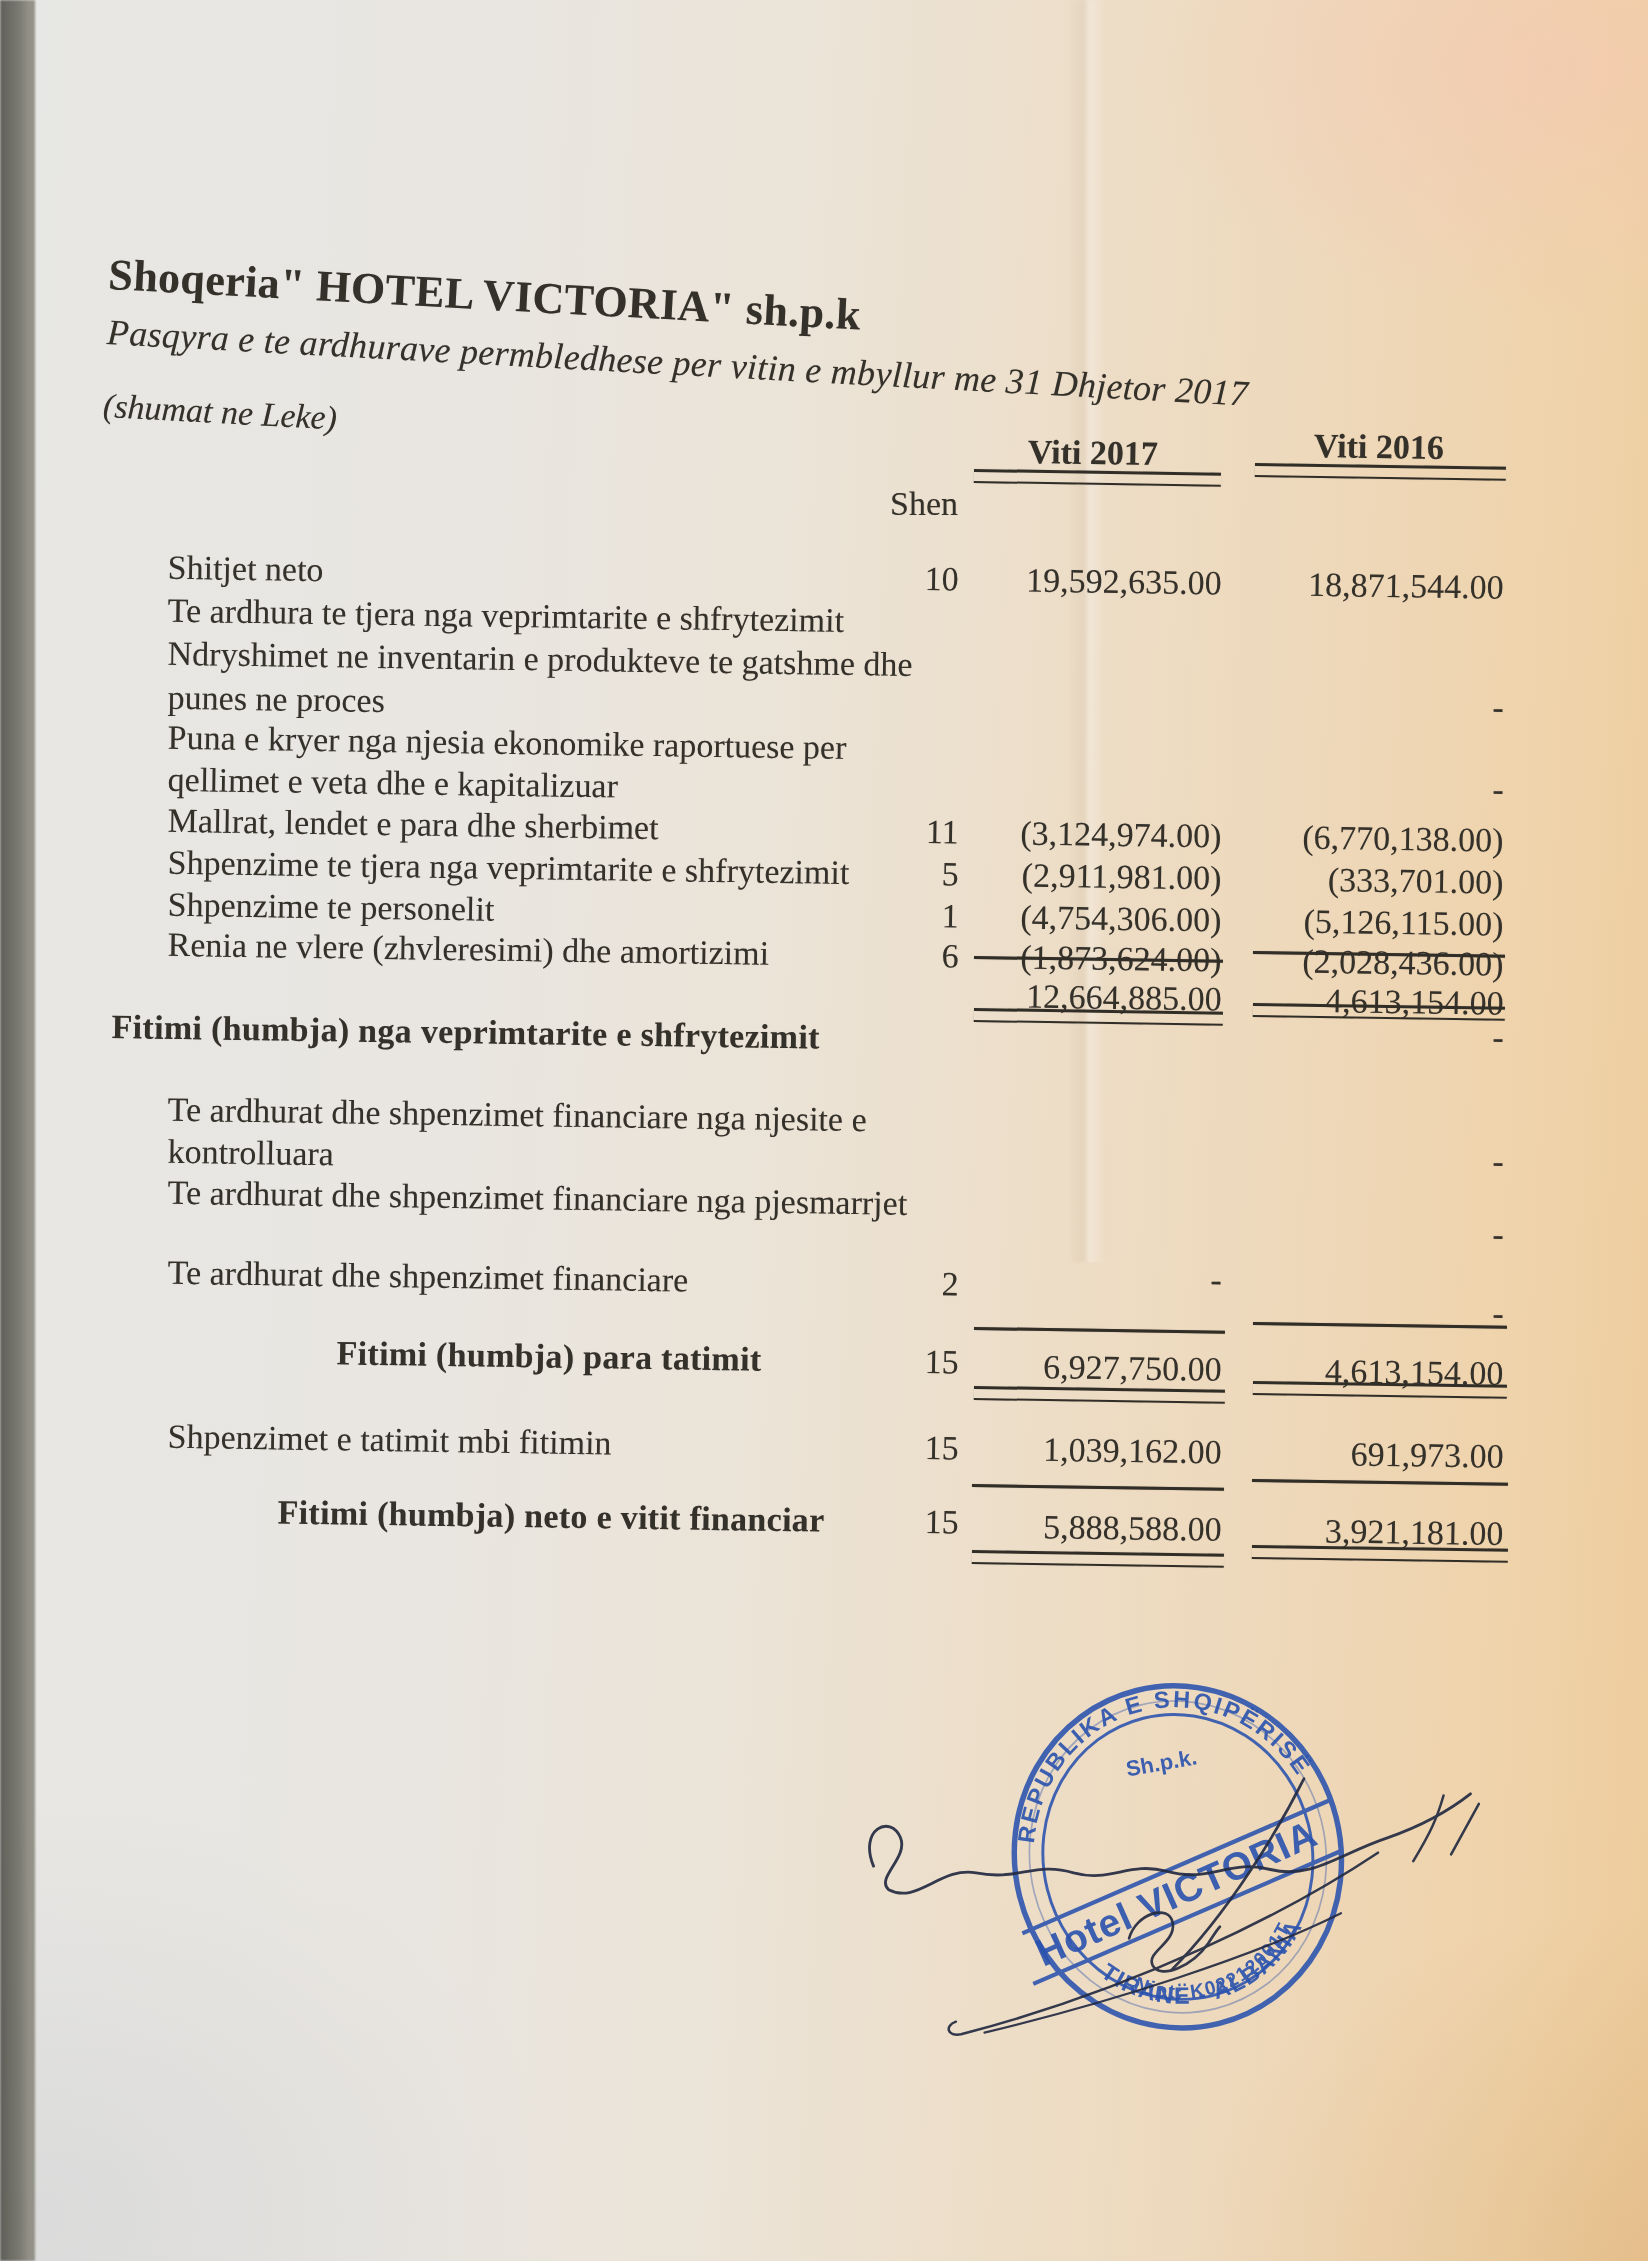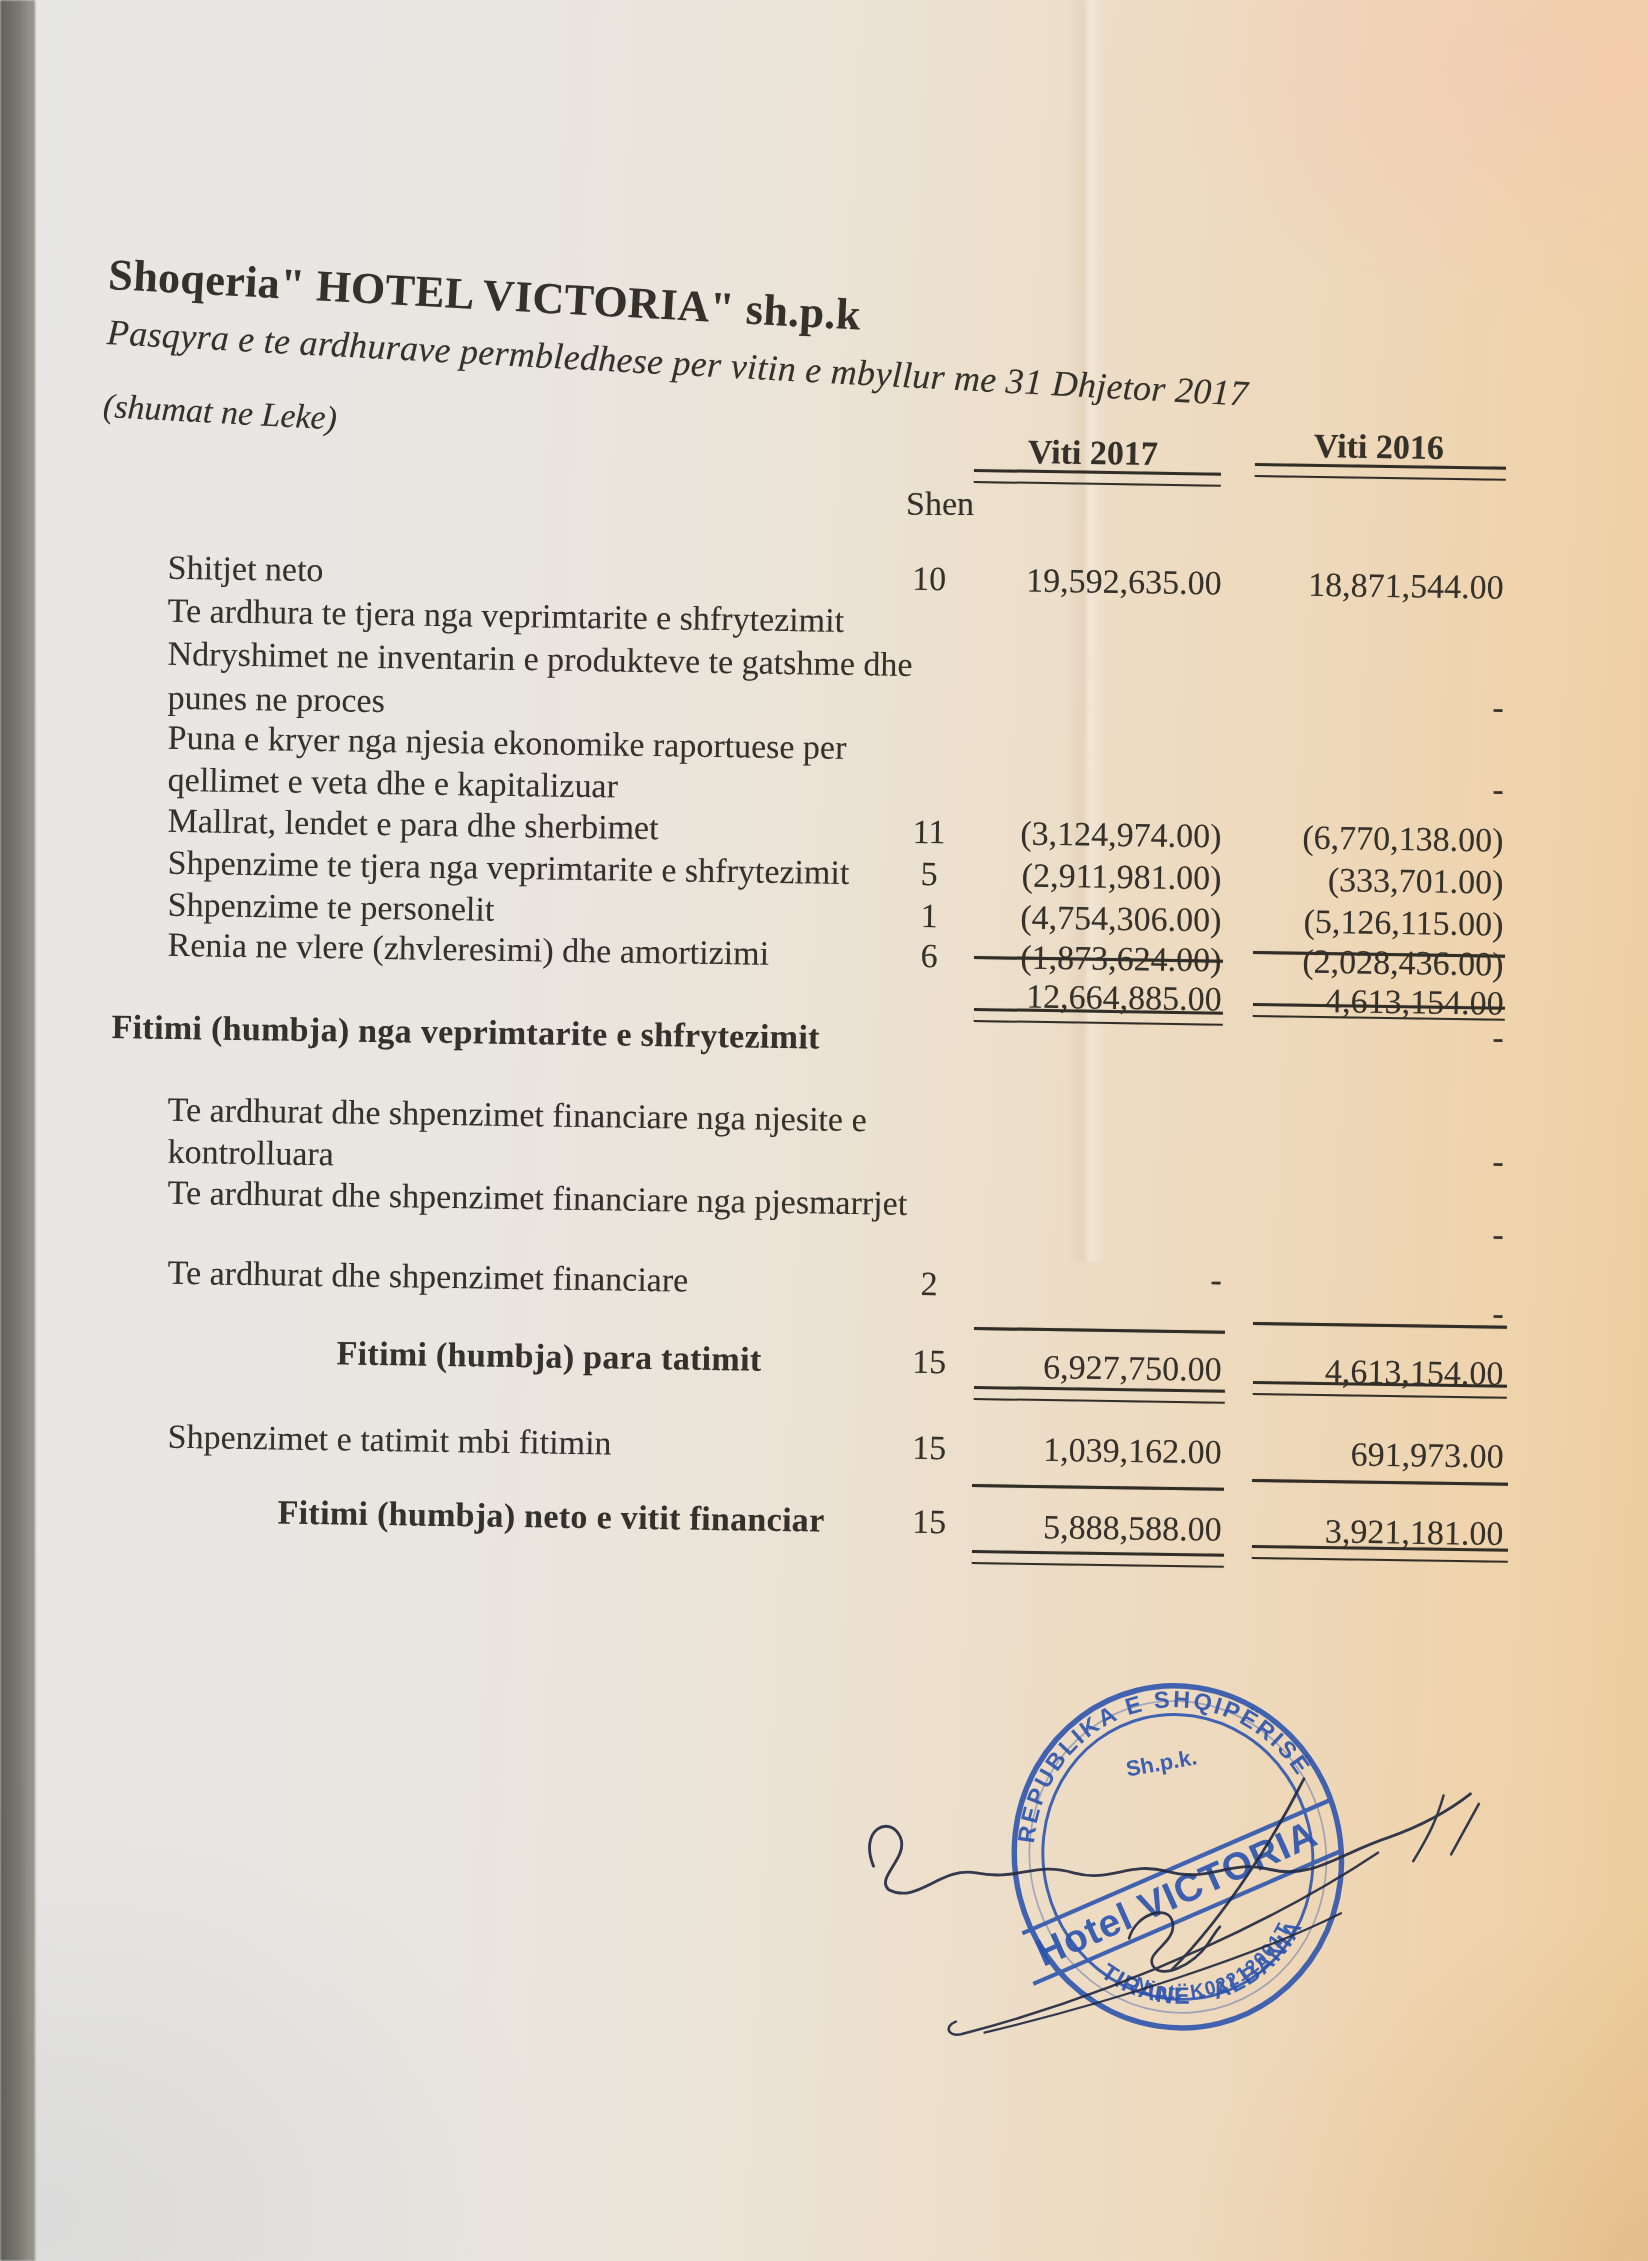--- a/index.html
+++ b/index.html
@@ -25,26 +25,26 @@
     position:absolute;left:1067px;top:0;width:39px;height:1262px;
     background:linear-gradient(to right,rgba(110,80,50,0),rgba(110,80,50,.06) 42%,rgba(255,255,255,.28) 58%,rgba(255,255,255,0));
     filter:blur(0.8px);
   }
   .ink{color:#34302a;text-shadow:0 0 0.8px rgba(62,56,44,.35);}
   .title-block{position:absolute;left:110px;top:249px;transform:rotate(3.1deg);transform-origin:0 0;}
   .company{font-size:44px;font-weight:bold;letter-spacing:0.4px;white-space:nowrap;}
   .stmt{position:absolute;left:1.7px;top:62px;font-size:36px;font-style:italic;white-space:nowrap;letter-spacing:0.3px;}
   .curr{position:absolute;left:1.7px;top:138px;font-size:34px;font-style:italic;white-space:nowrap;}
   .colhead{position:absolute;width:252px;text-align:center;font-size:34px;font-weight:bold;text-shadow:0 0 0.8px rgba(62,56,44,.35);}
-  .shen{position:absolute;left:890px;top:485px;width:84px;text-align:right;font-size:34px;}
+  .shen{position:absolute;left:890px;top:485px;width:84px;text-align:left;font-size:34px;}
   .row{position:absolute;left:112px;width:1405px;height:44px;font-size:34px;transform:rotate(.85deg);transform-origin:0 0;text-shadow:0 0 0.8px rgba(62,56,44,.3);}
   .lbl{position:absolute;left:56px;top:0;white-space:nowrap;}
   .lbl.flush{left:0;} .lbl.ind1{left:225px;} .lbl.ind2{left:166px;}
   .b{font-weight:bold;letter-spacing:0.3px;}
-  .note{position:absolute;left:788px;top:0;width:59px;text-align:center;}
+  .note{position:absolute;left:788px;top:0;width:59px;text-align:right;}
   .v1{position:absolute;left:881px;top:0;width:229px;text-align:right;white-space:nowrap;}
   .v2{position:absolute;left:1129px;top:0;width:263px;text-align:right;white-space:nowrap;}
   .np1{padding-right:13.5px;} .np2{padding-right:29px;}
   .dash1{padding-right:84px;transform:translateY(-8.4px);}
   .dash2{padding-right:64px;transform:translateY(-10px);}
   .dn{transform:translateY(3.4px);}
   .sr{position:absolute;height:3.4px;background:#312d27;transform:rotate(.85deg);transform-origin:0 0;box-shadow:0 0 0.8px rgba(62,56,44,.5);}
   .dbl{position:absolute;height:9.3px;border-top:3.4px solid #312d27;border-bottom:2.5px solid #312d27;transform:rotate(.85deg);transform-origin:0 0;box-shadow:0 0 0.8px rgba(62,56,44,.4);}
   .stampsig{position:absolute;left:833px;top:1661px;}
 </style>

